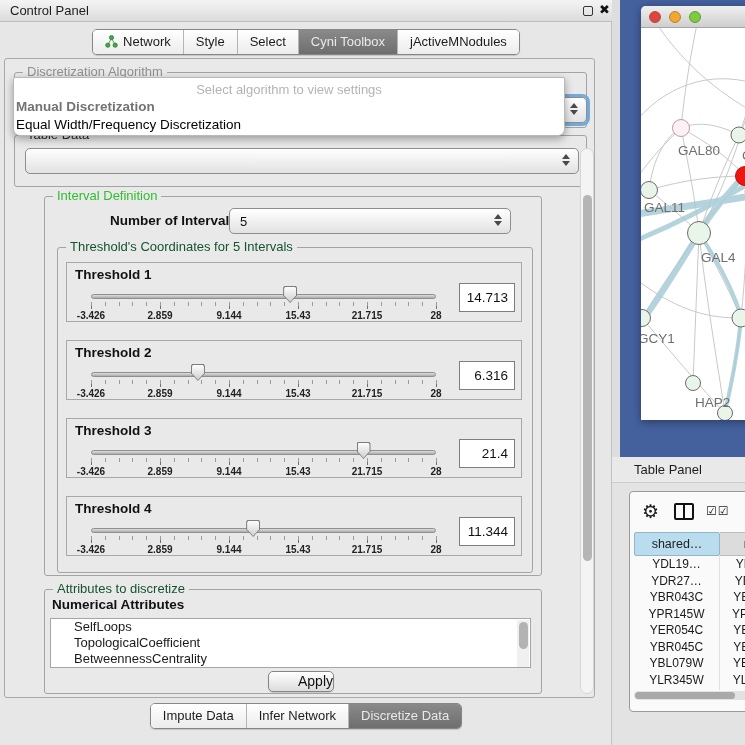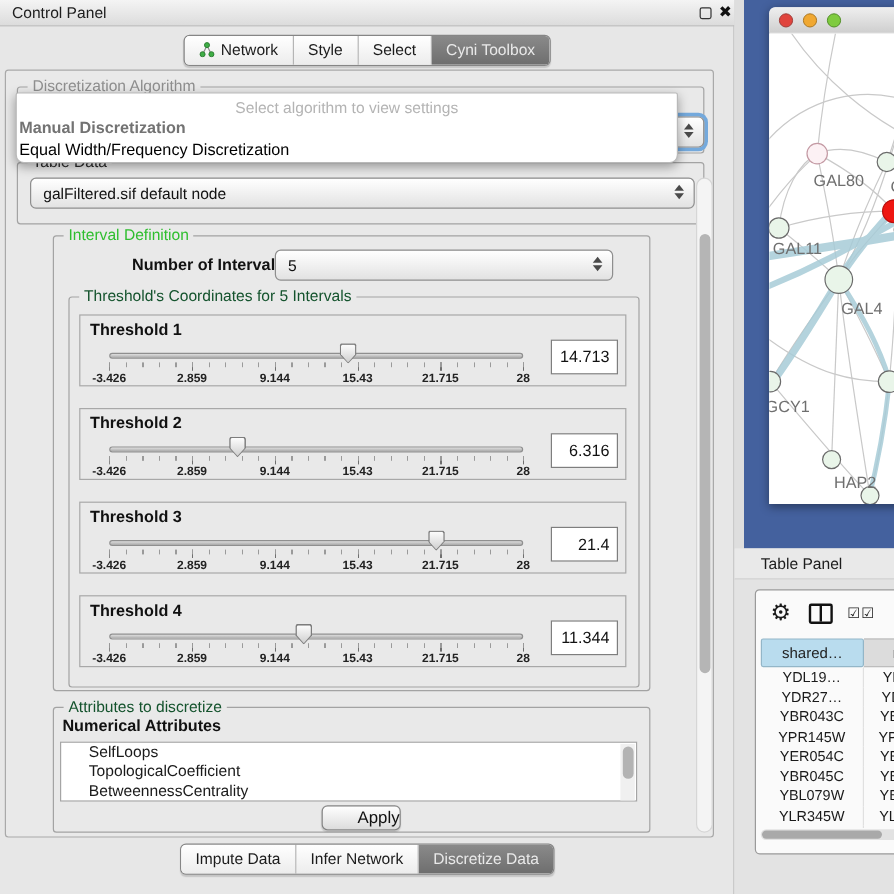--- a/index.html
+++ b/index.html
@@ -120,20 +120,23 @@
         </span>
         <span class="tab">
             <span>Style</span>
           </span>
         <span class="tab">
             <span>Select</span>
           </span>
         <span class="tab selected">
             <span>Cyni Toolbox</span>
           </span>
+        <span class="tab">
+            <span>jActiveMNodules</span>
+          </span>
       </span>
     </div>
 
     <div id="content-frame" class="abs"></div>
 
     <div class="groupbox" style="left:14px;top:72px;width:573px;height:56px;">
       <span class="grouplabel lbl-gray" style="top:-9px;">Discretization Algorithm</span>
       <div class="combo focusring" style="left:10px;top:24px;width:562px;">
         <span class="stepper">
             <span class="up"></span>
@@ -144,21 +147,20 @@
 
     <div id="algo-popup" class="abs">
       <div class="ph">Select algorithm to view settings</div>
       <div class="opt1">Manual Discretization</div>
       <div class="opt2">Equal Width/Frequency Discretization</div>
     </div>
 
     <div class="groupbox" style="left:14px;top:135px;width:573px;height:52px;">
       <span class="grouplabel lbl-dark">Table Data</span>
       <div class="combo" style="left:10px;top:12px;width:554px;">
-        <span>galFiltered.sif default node</span>
         <span class="stepper">
             <span class="up"></span>
             <span class="dn"></span>
           </span>
       </div>
     </div>
 
     <div class="groupbox" style="left:44px;top:196px;width:498px;height:380px;">
       <span class="grouplabel lbl-green">Interval Definition</span>
 

